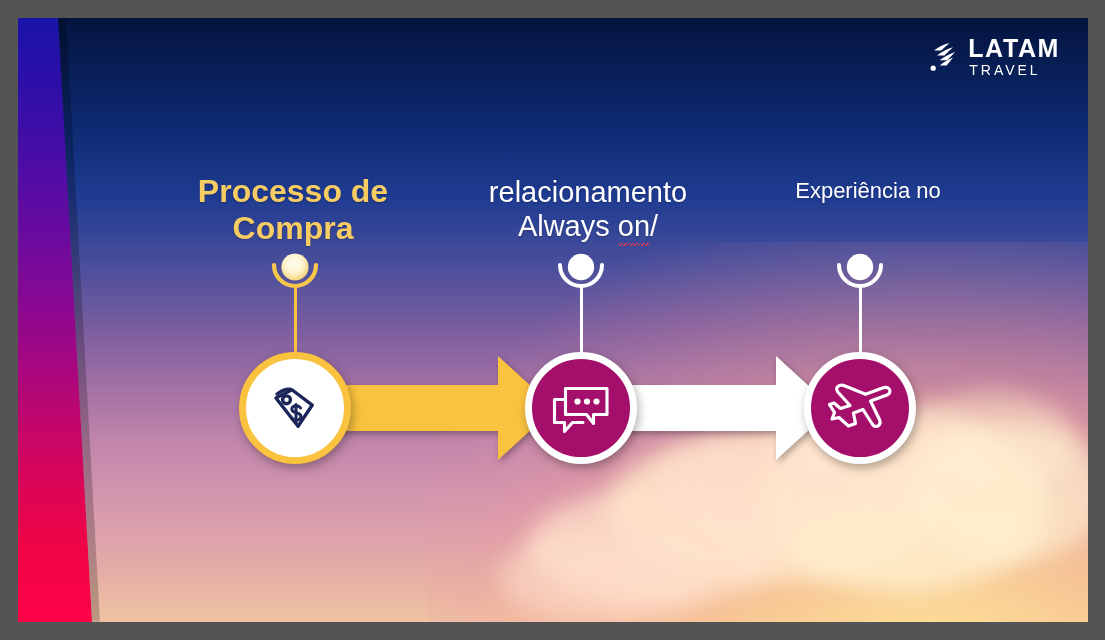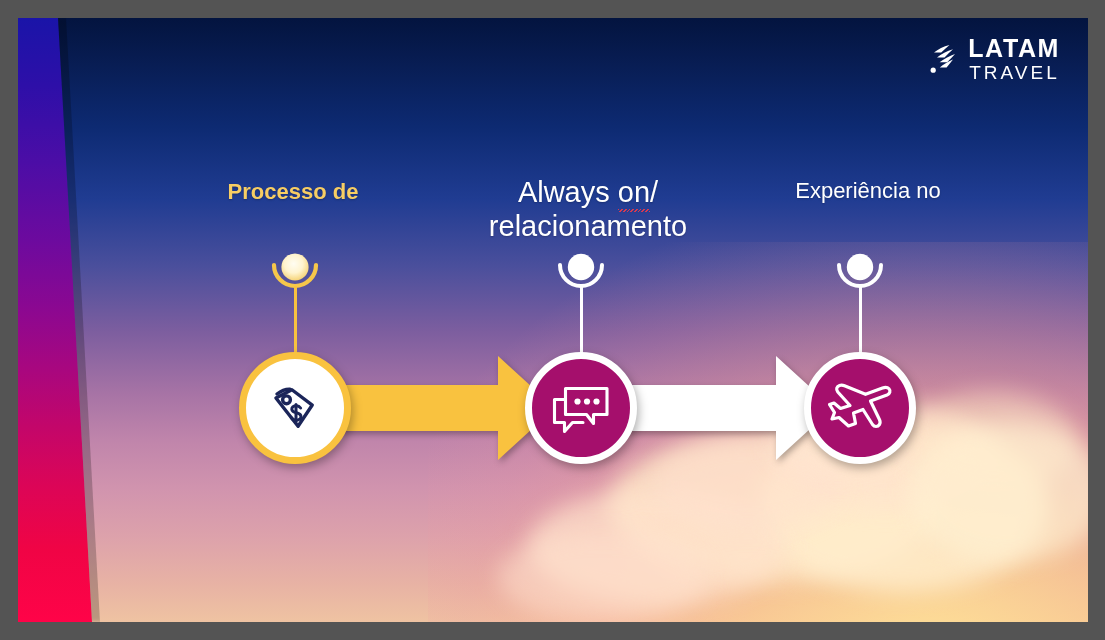--- a/index.html
+++ b/index.html
@@ -122,40 +122,40 @@
   .logo-text { display: flex; flex-direction: column; line-height: 1; }
   .logo-latam {
     color: #ffffff;
     font-size: 25px;
     font-weight: bold;
     letter-spacing: 1.6px;
     font-family: "Liberation Sans", sans-serif;
   }
   .logo-travel {
     color: #ffffff;
-    font-size: 19px;
+    font-size: 14px;
     letter-spacing: 3.0px;
     margin-top: 2px;
     margin-left: 1px;
     font-family: "Liberation Sans", sans-serif;
   }
 
   
   .step-title {
     position: absolute;
     text-align: center;
     line-height: 1.17;
     font-family: "Liberation Sans", sans-serif;
   }
   .step-title .line { display: block; white-space: pre; }
 
   .title-1 {
-    left: 140px; top: 161px; width: 270px;
+    left: 140px; top: 155px; width: 270px;
     color: #f7cd63;
-    font-size: 22px;
+    font-size: 32px;
     font-weight: bold;
     text-shadow: 0 1px 2px rgba(0,0,0,0.22);
   }
   .title-2 {
     left: 425px; top: 158px; width: 290px;
     color: #ffffff;
     font-size: 29px;
     font-weight: normal;
     text-shadow: 0 1px 2px rgba(0,0,0,0.22);
   }
@@ -262,25 +262,26 @@
         </svg>
       </span>
       <span class="logo-text">
         <span class="logo-latam">LATAM</span>
         <span class="logo-travel">TRAVEL</span>
       </span>
     </div>
 
     <div class="step-title title-1">
       <span class="line">Processo de</span>
+      <span class="line">Compra</span>
     </div>
 
     <div class="step-title title-2">
+      <span class="line">relacionamento</span>
       <span class="line"><span>Always </span><span class="squiggle">on</span><span>/</span></span>
-      <span class="line">relacionamento</span>
     </div>
 
     <div class="step-title title-3">
       <span class="line">Experiência no</span>
     </div>
 
     <div class="pin" style="left:247px; top:234px;">
       <svg width="60" height="44" viewBox="0 0 60 44">
         <defs>
           <radialGradient id="glowG" cx="45%" cy="38%" r="62%">

